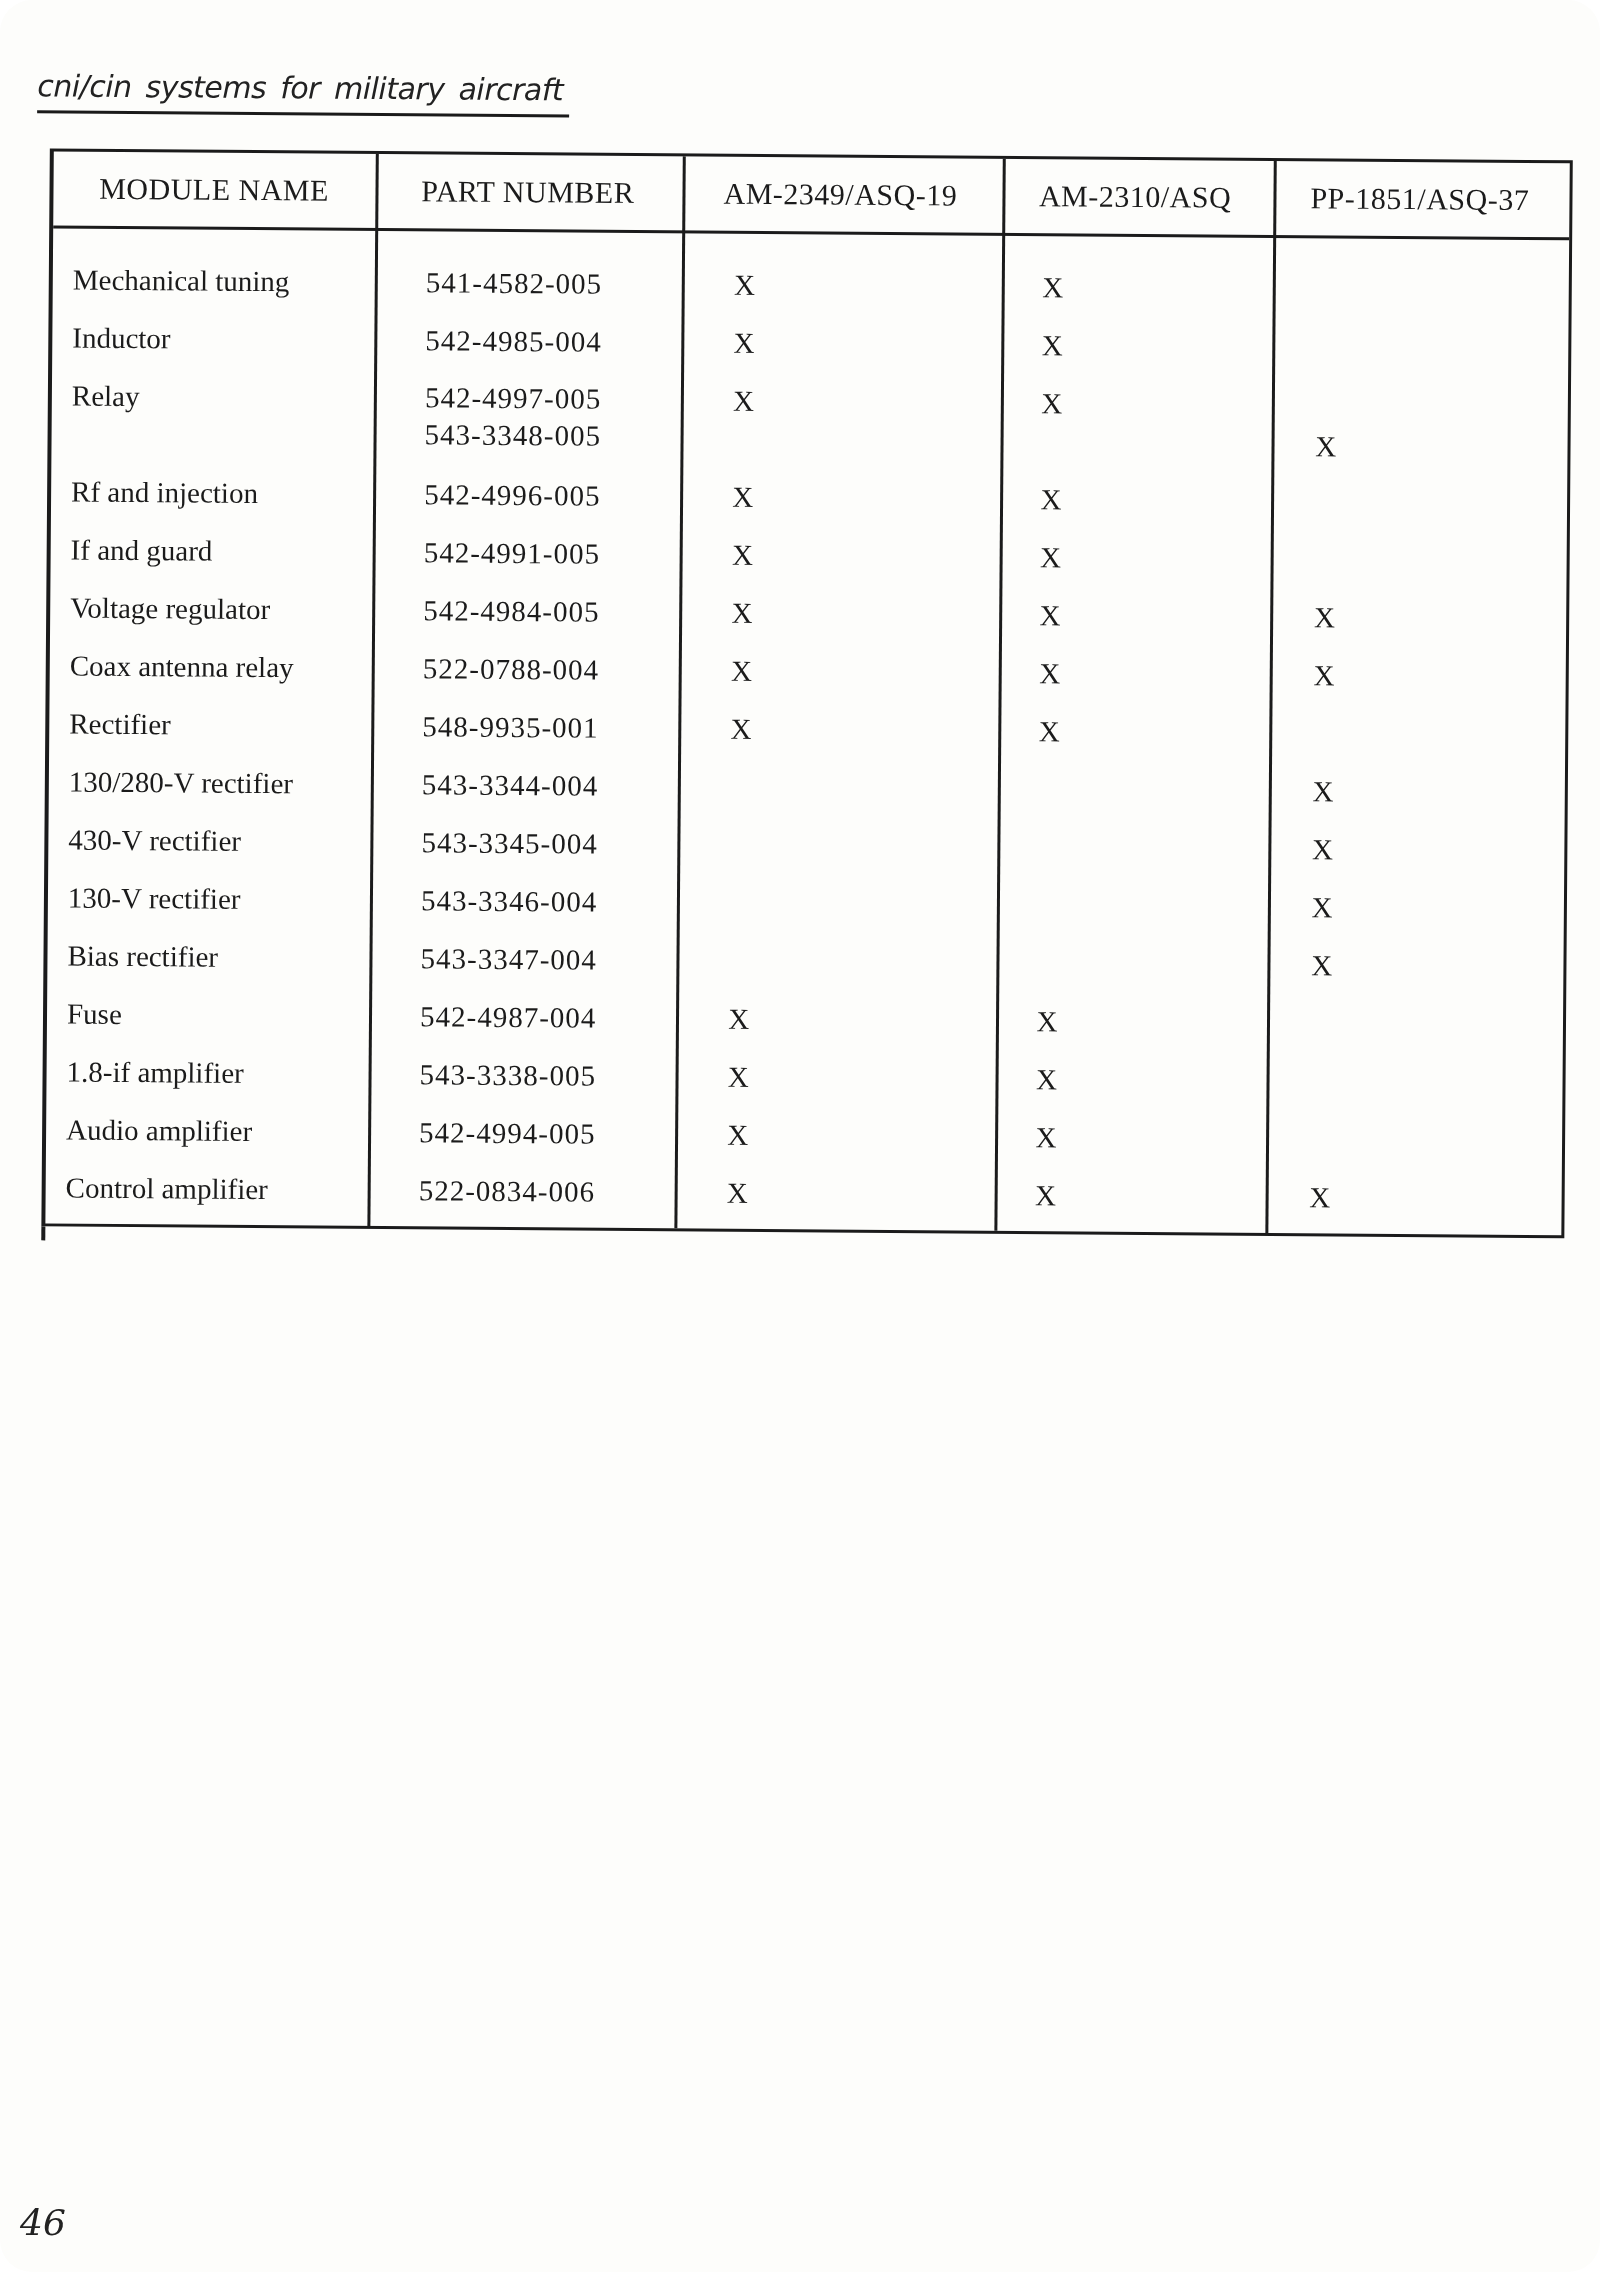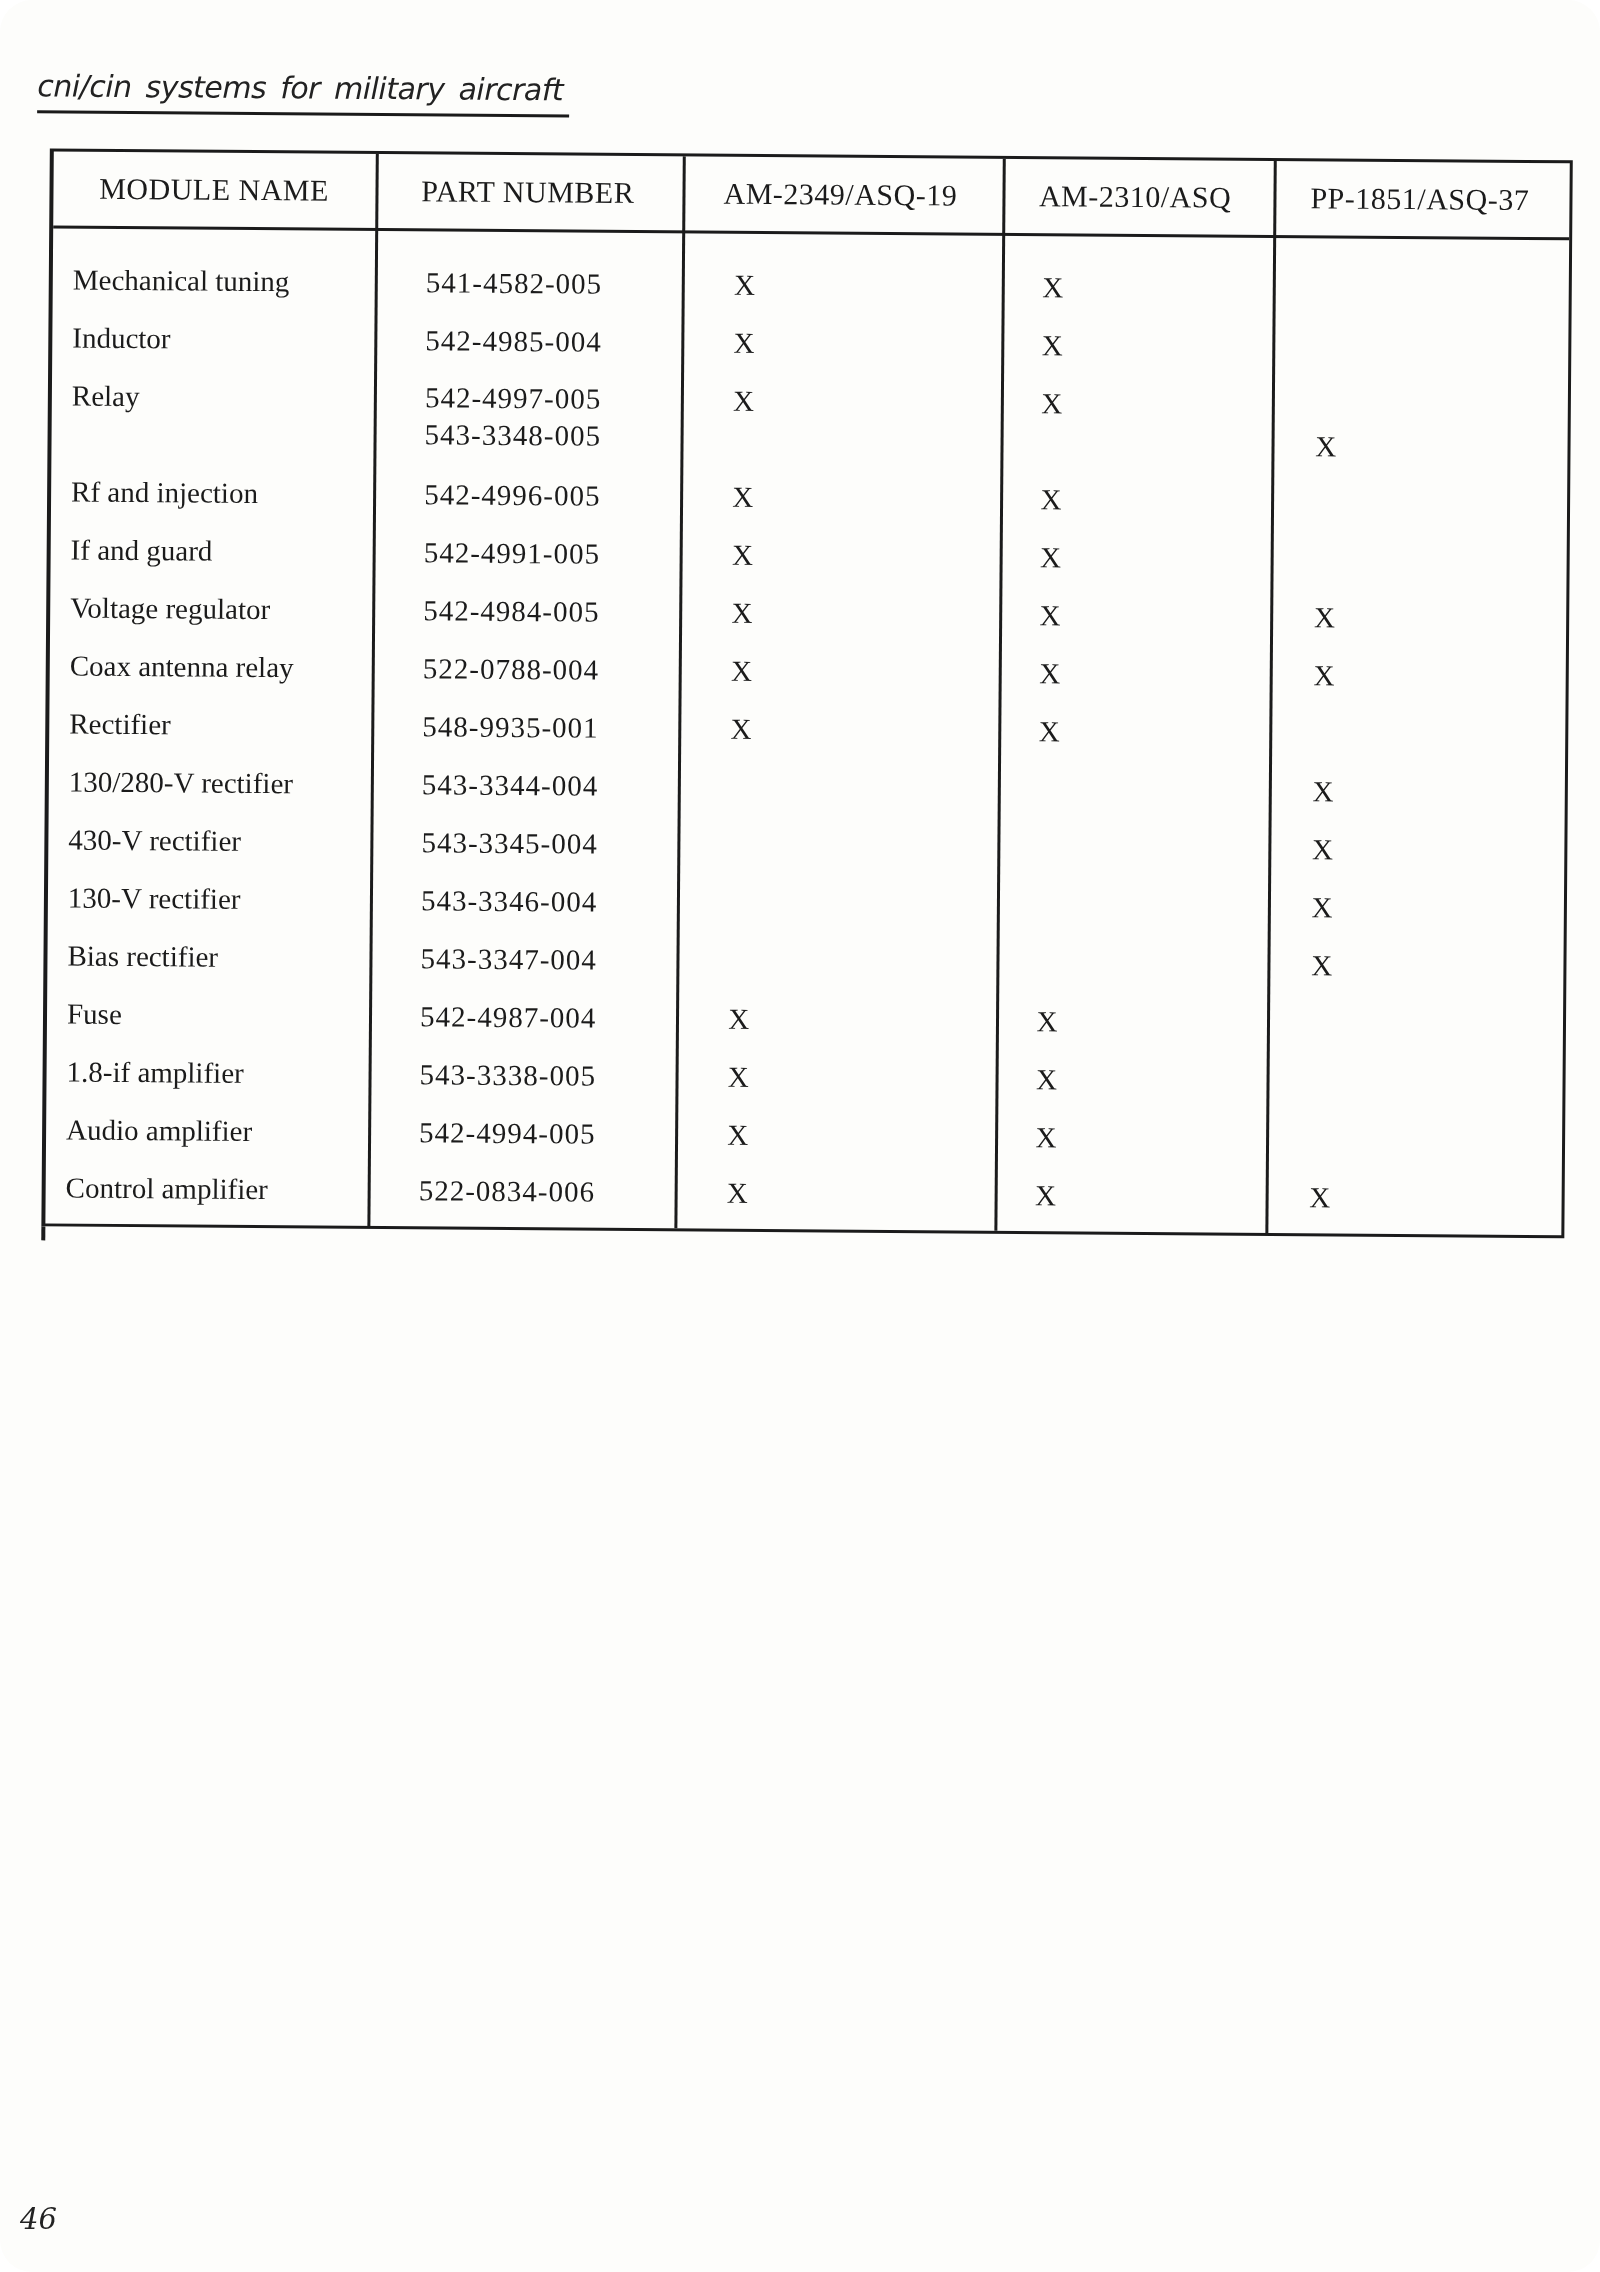--- a/index.html
+++ b/index.html
@@ -69,21 +69,21 @@
   .row--tall .c2{line-height:37px;padding-top:10px;}
   .row--tall .c5{line-height:37px;padding-top:52px;}
   .tail{
     position:absolute;left:51px;top:1226px;width:4px;height:14px;background:#1b1b1b;
   }
   
   .pagenum{
     position:absolute;left:20px;top:2202px;
     font-family:"DejaVu Serif", serif;
     font-style:italic;
-    font-size:29px;
+    font-size:36px;
     color:#222;
   }
 </style>
 </head>
 <body>
 
 <div class="canvas">
   <div class="skew">
 
     <div class="title">cni/cin systems for military aircraft</div>

